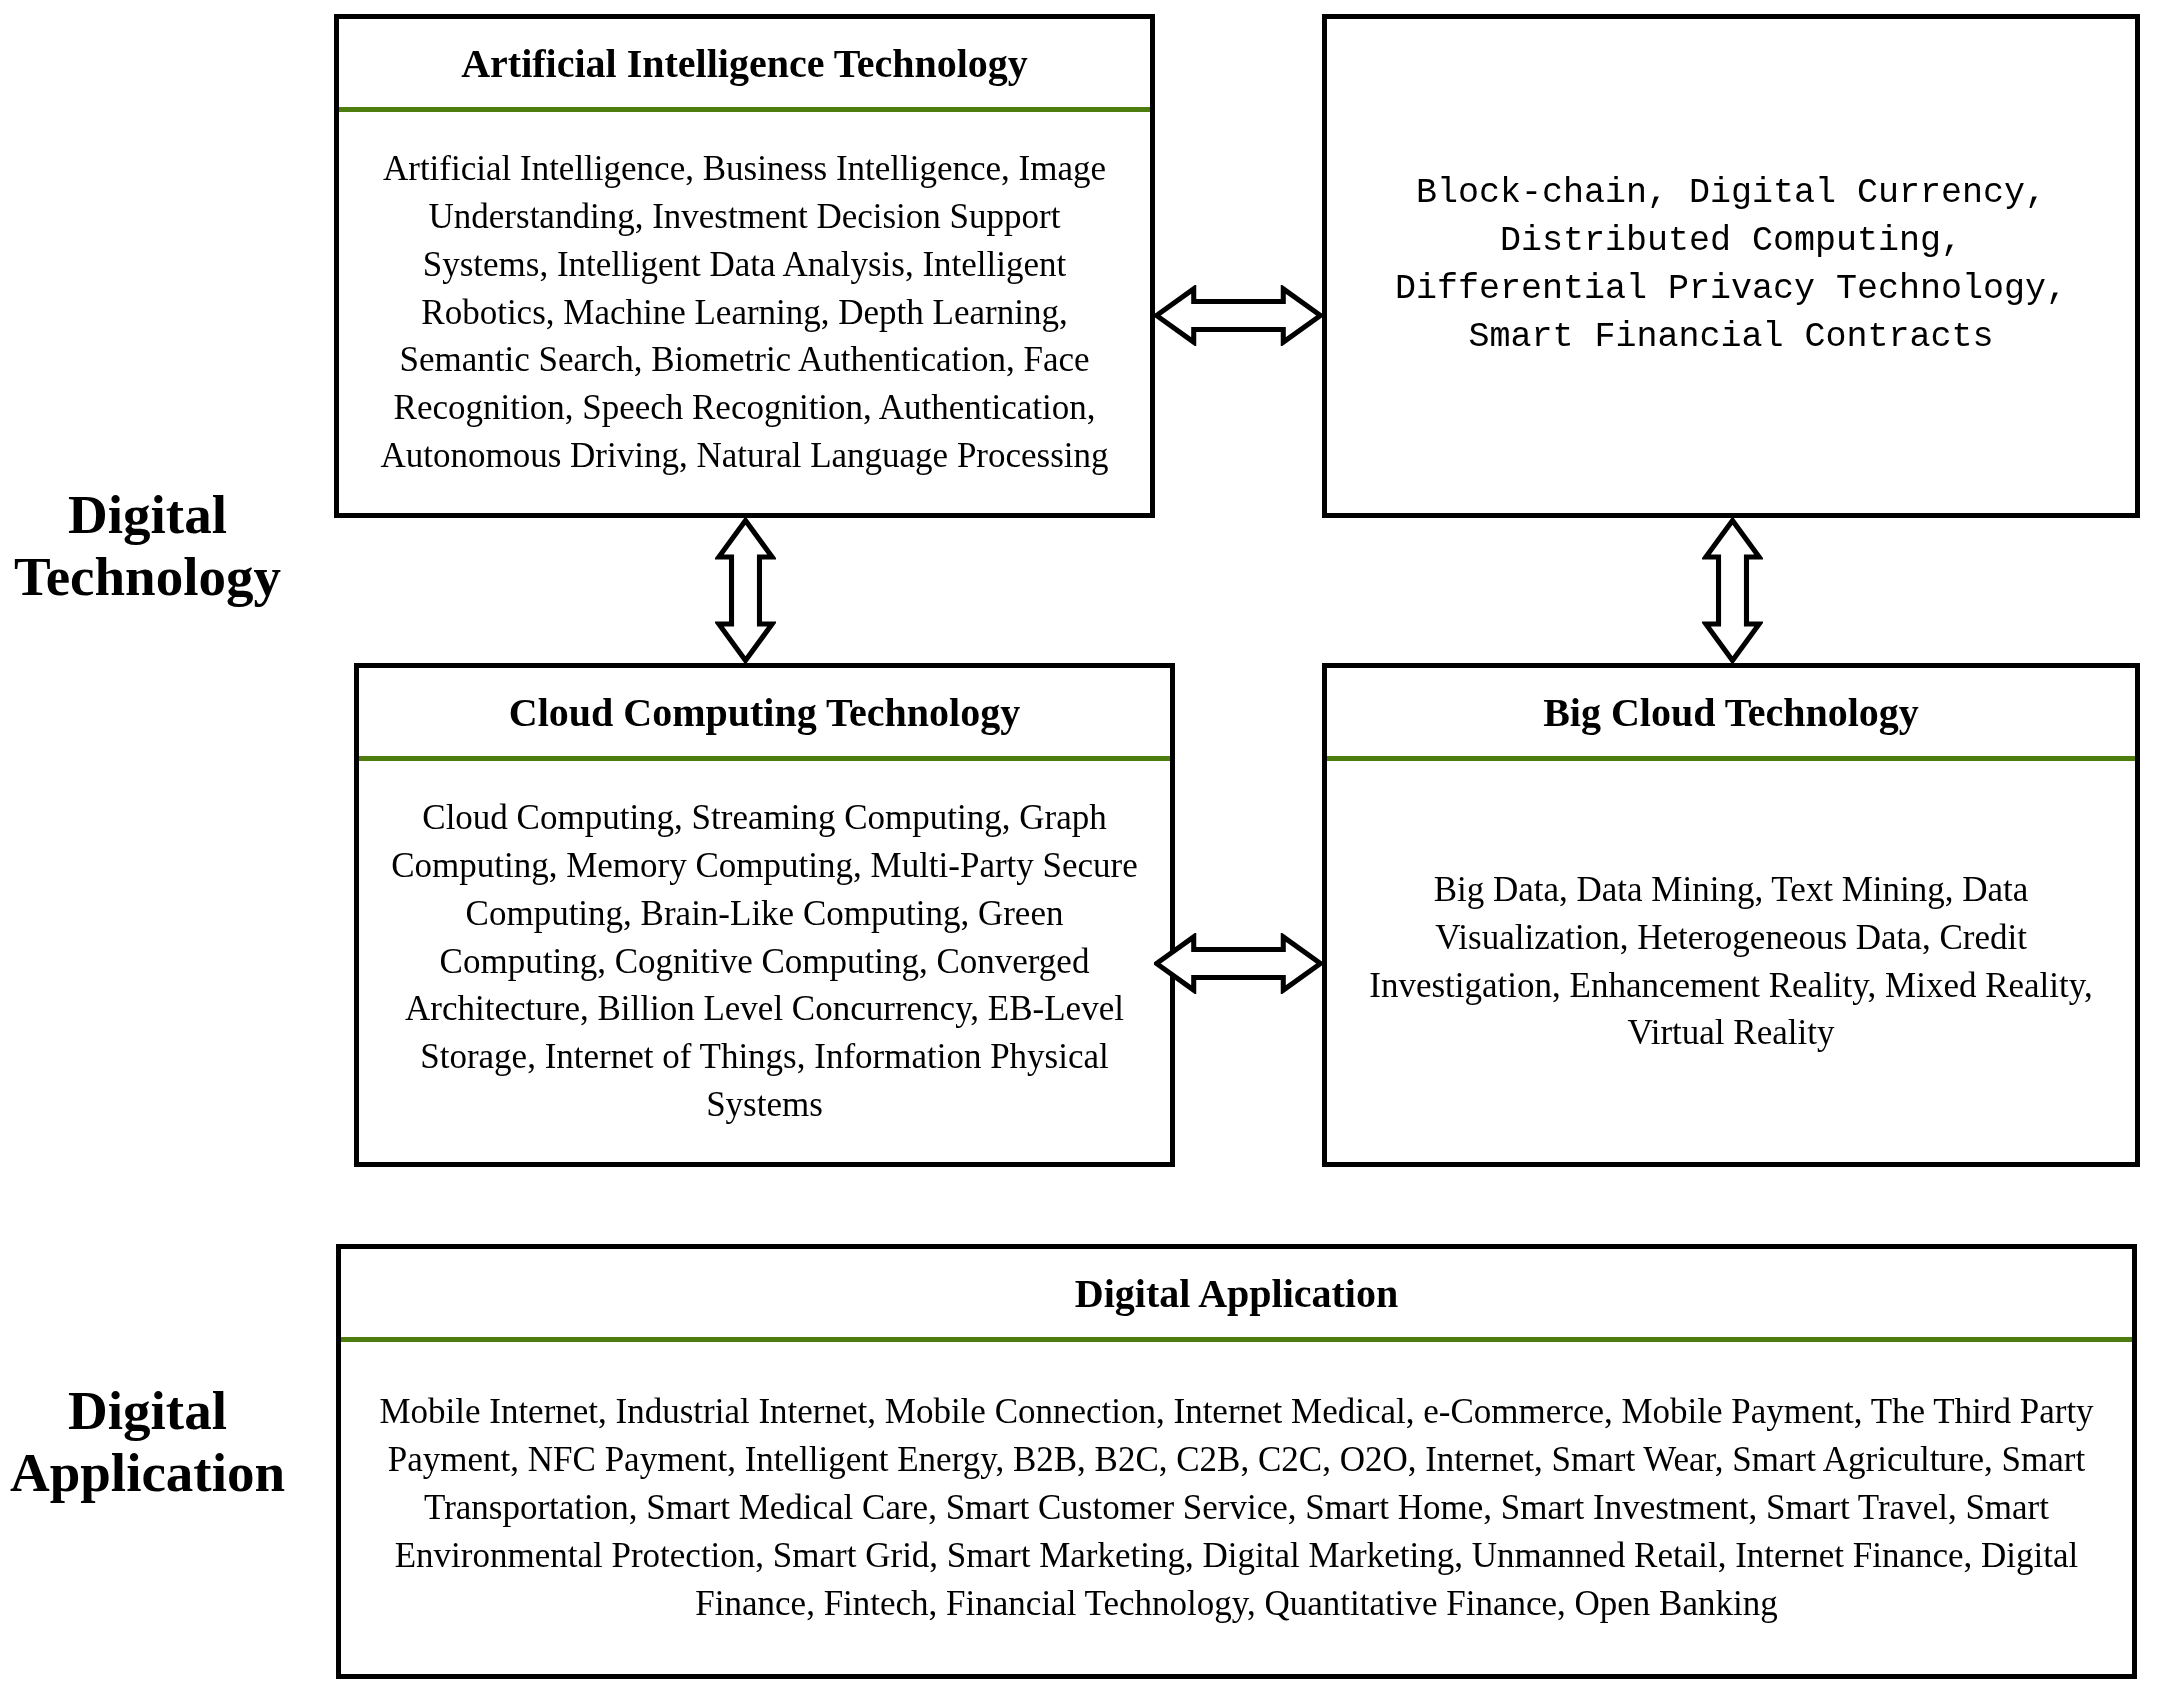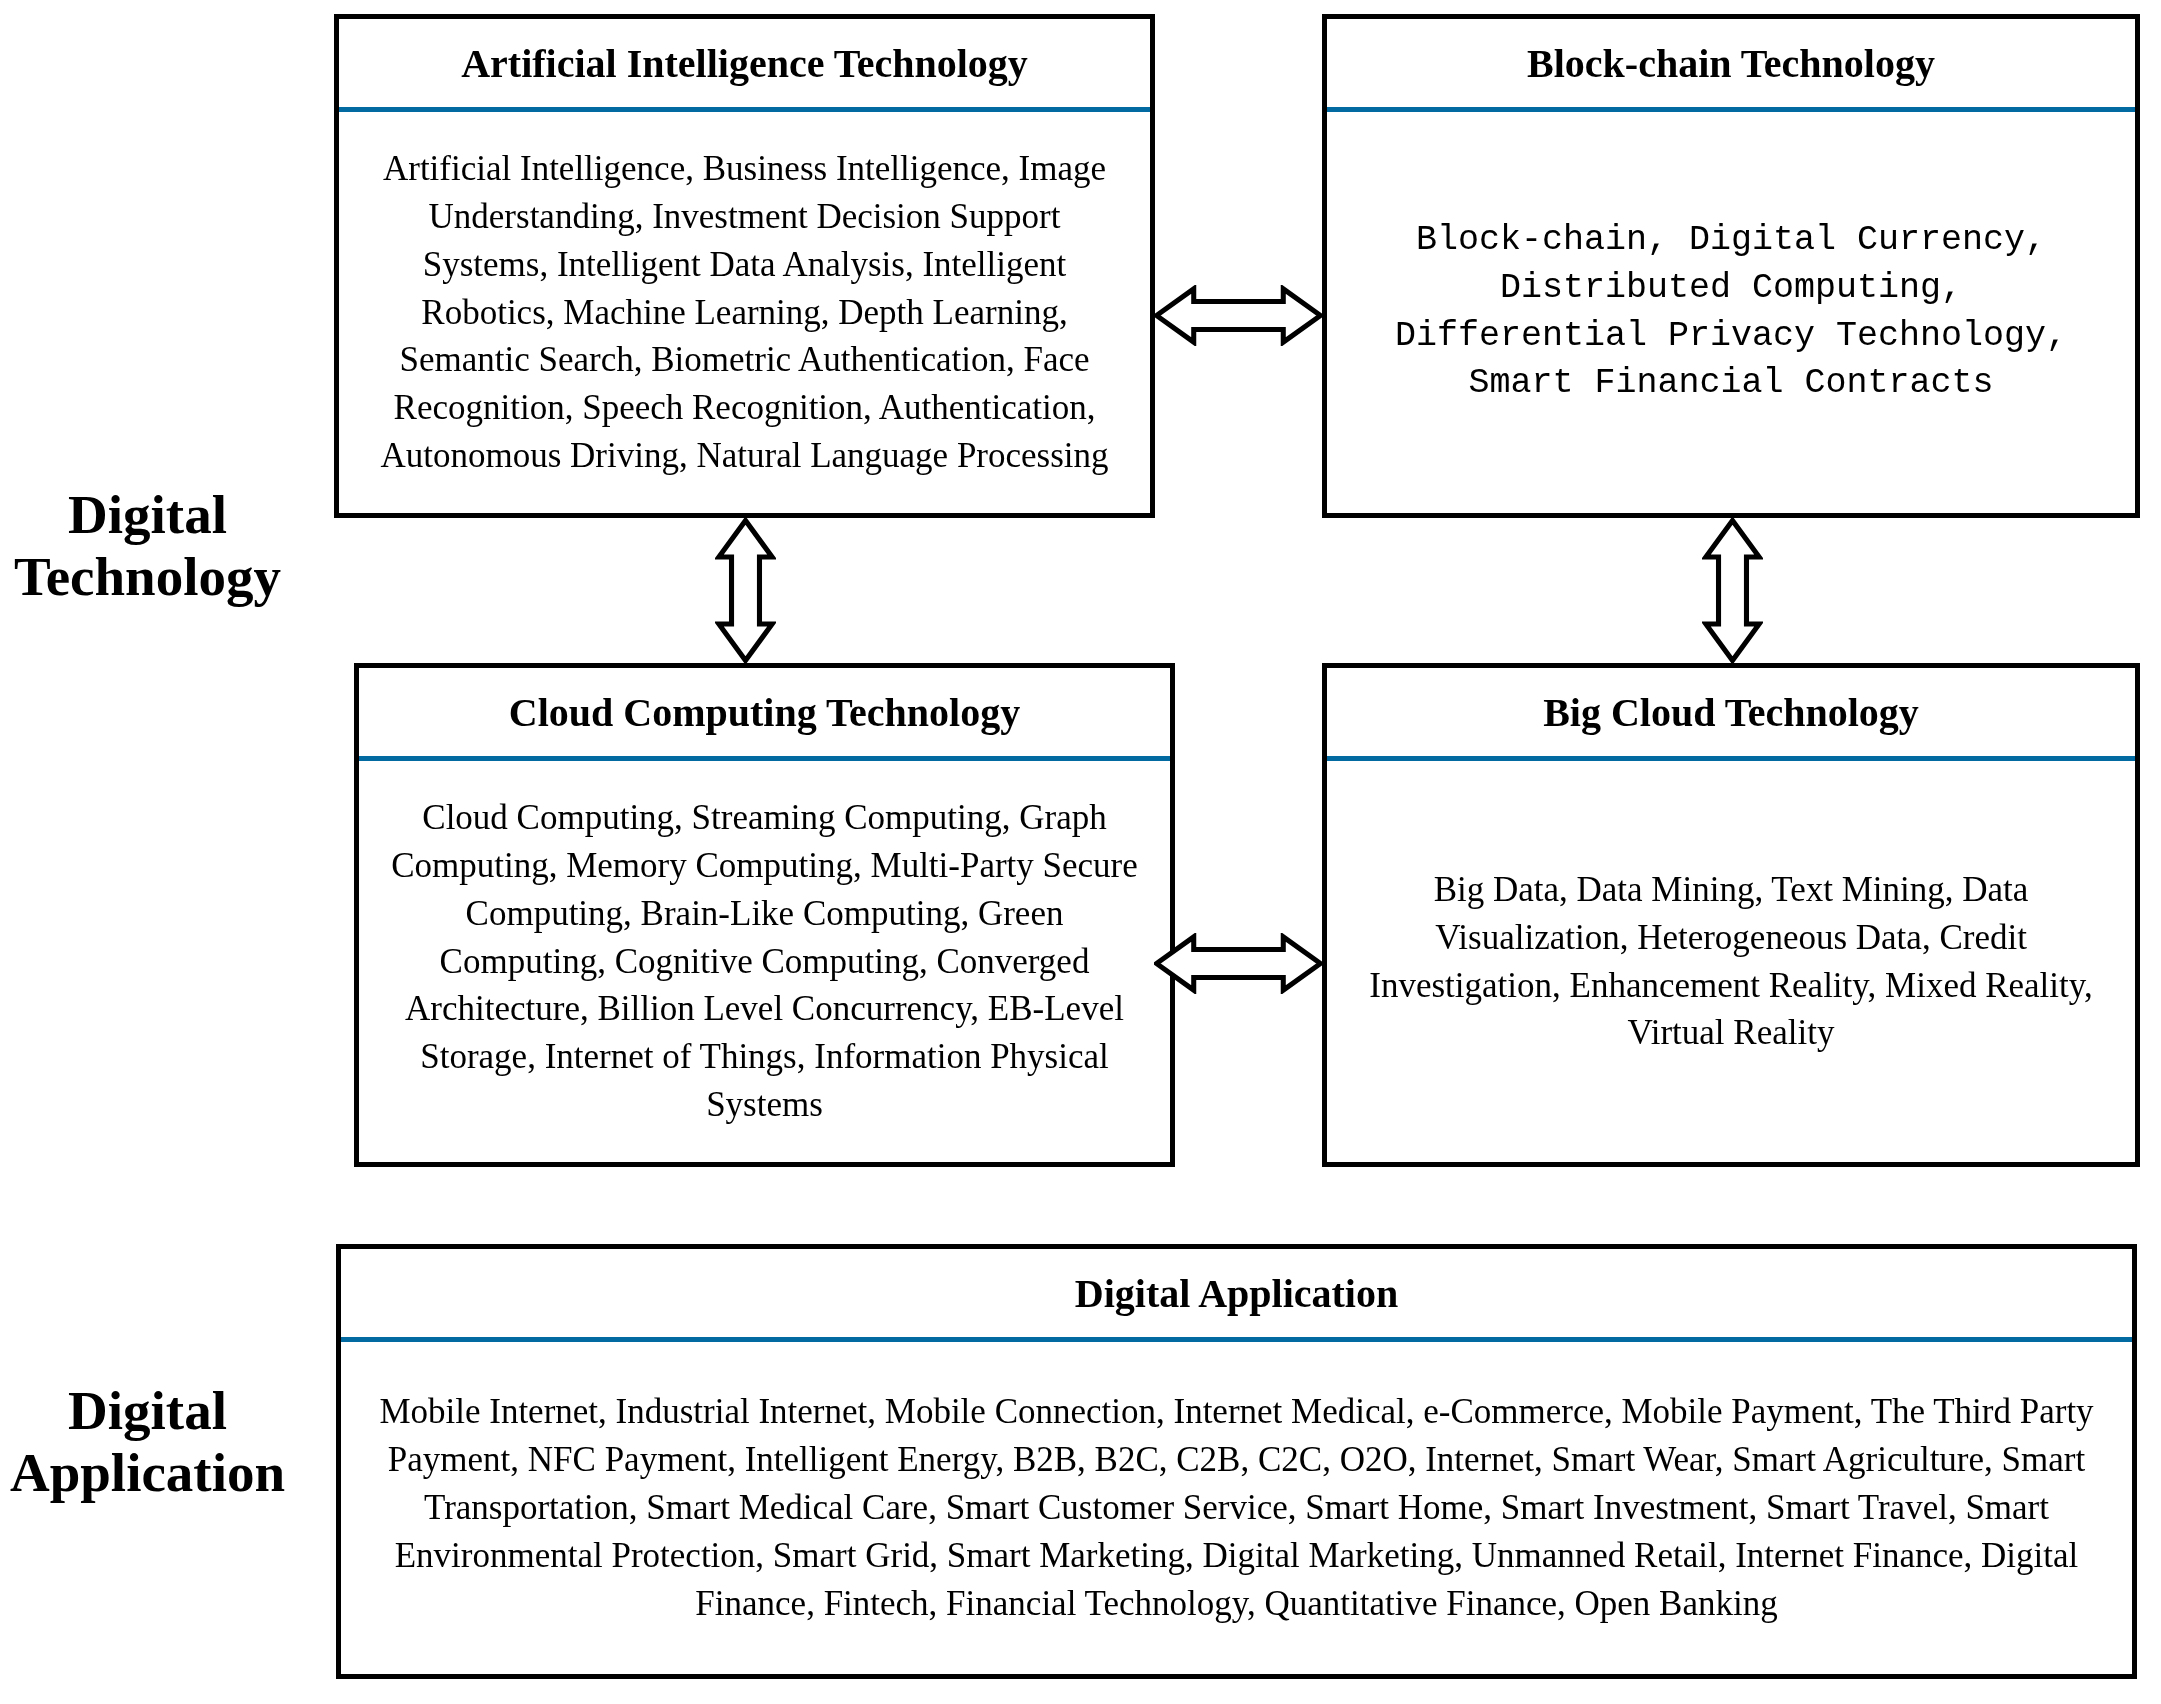--- a/index.html
+++ b/index.html
@@ -26,21 +26,21 @@
   .box {
     position: absolute;
     box-sizing: border-box;
     border: 5px solid #000000;
     background: #ffffff;
     display: flex;
     flex-direction: column;
   }
   .box-title {
     flex: 0 0 88px;
-    border-bottom: 5px solid #0369a1;
+    border-bottom: 5px solid #4d7c0f;
     display: flex;
     align-items: center;
     justify-content: center;
     font-weight: bold;
     font-size: 40px;
     text-align: center;
   }
   .box-body {
     flex: 1 1 auto;
     display: flex;
@@ -80,21 +80,20 @@
   <div class="side-label" id="lbl-tech">Digital Technology</div>
 
   <div class="side-label" id="lbl-app">Digital Application</div>
 
   <div class="box" id="box-ai">
     <div class="box-title">Artificial Intelligence Technology</div>
     <div class="box-body">Artificial Intelligence, Business Intelligence, Image Understanding, Investment Decision Support Systems, Intelligent Data Analysis, Intelligent Robotics, Machine Learning, Depth Learning, Semantic Search, Biometric Authentication, Face Recognition, Speech Recognition, Authentication, Autonomous Driving, Natural Language Processing</div>
   </div>
 
   <div class="box" id="box-blockchain">
-    <div class="box-title">Block-chain Technology</div>
     <div class="box-body">Block-chain, Digital Currency, Distributed Computing, Differential Privacy Technology, Smart Financial Contracts</div>
   </div>
 
   <div class="box" id="box-cloud">
     <div class="box-title">Cloud Computing Technology</div>
     <div class="box-body">Cloud Computing, Streaming Computing, Graph Computing, Memory Computing, Multi-Party Secure Computing, Brain-Like Computing, Green Computing, Cognitive Computing, Converged Architecture, Billion Level Concurrency, EB-Level Storage, Internet of Things, Information Physical Systems</div>
   </div>
 
   <div class="box" id="box-bigdata">
     <div class="box-title">Big Cloud Technology</div>

